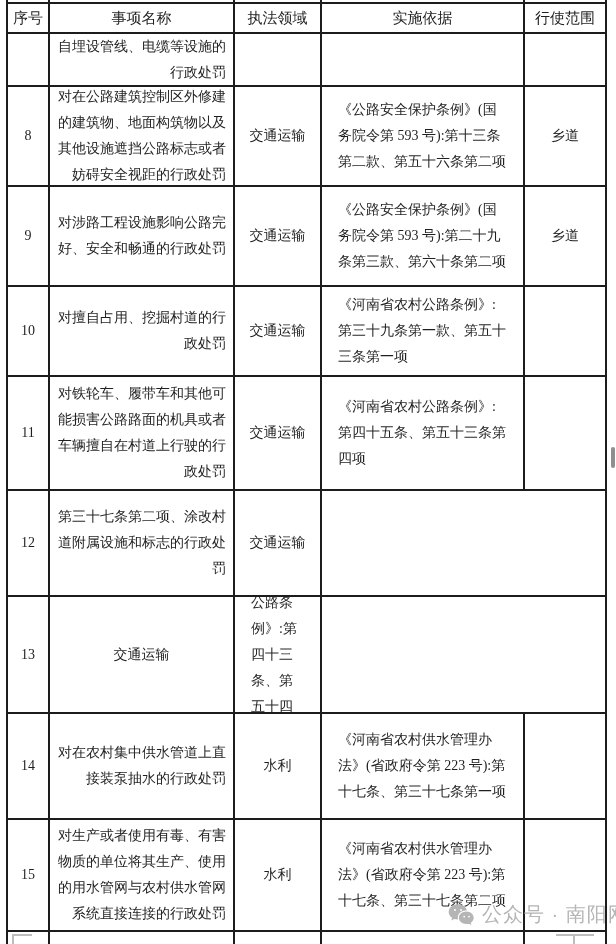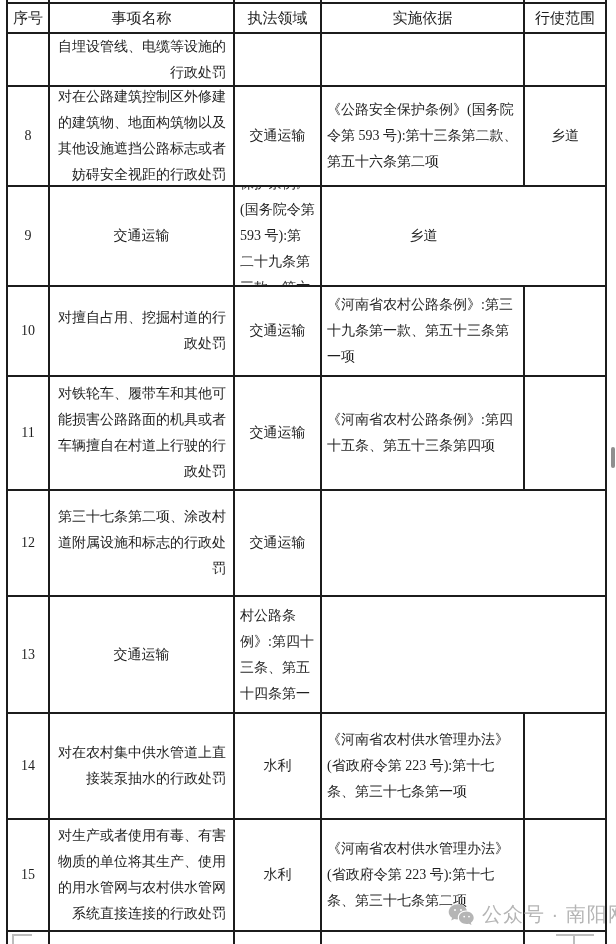--- a/index.html
+++ b/index.html
@@ -28,21 +28,21 @@
   .cell {
     box-sizing:border-box;
     border-right:2px solid #1c1c1c;
     display:flex; align-items:center;
     font-size:14px; line-height:26px;
     overflow:hidden;
   }
   .cell:last-child { border-right:none; }
   .c { justify-content:center; text-align:center; }
   .l { padding:9px 7px; text-align:right; }
-  .b { padding:0 5px; text-align:left; }
+  .b { padding:0 16px; text-align:left; }
   .hdr .cell { font-weight:normal; font-size:15px; line-height:26px; }
   
   .tick { position:absolute; top:0; width:2px; height:2px; background:#1c1c1c; }
   .t1{left:6px}.t2{left:48px}.t3{left:233px}.t4{left:320px}.t5{left:523px}.t6{left:605px}
   
   .wm {
     position:absolute; left:448px; top:901px; height:27px;
     display:flex; align-items:center; gap:7px;
     color:#b5b5b5; font-size:20px; letter-spacing:1px;
     font-family:"Liberation Sans","DejaVu Sans",sans-serif;
@@ -99,20 +99,21 @@
   <div class="row h100">
     <div class="cell c">8</div>
     <div class="cell l">对在公路建筑控制区外修建的建筑物、地面构筑物以及其他设施遮挡公路标志或者妨碍安全视距的行政处罚</div>
     <div class="cell c">交通运输</div>
     <div class="cell b">《公路安全保护条例》(国务院令第 593 号):第十三条第二款、第五十六条第二项</div>
     <div class="cell c">乡道</div>
   </div>
 
   <div class="row h100">
     <div class="cell c">9</div>
+    <div class="cell l">对涉路工程设施影响公路完好、安全和畅通的行政处罚</div>
     <div class="cell c">交通运输</div>
     <div class="cell b">《公路安全保护条例》(国务院令第 593 号):第二十九条第三款、第六十条第二项</div>
     <div class="cell c">乡道</div>
   </div>
 
   <div class="row h90">
     <div class="cell c">10</div>
     <div class="cell l">对擅自占用、挖掘村道的行政处罚</div>
     <div class="cell c">交通运输</div>
     <div class="cell b">《河南省农村公路条例》:第三十九条第一款、第五十三条第一项</div>

